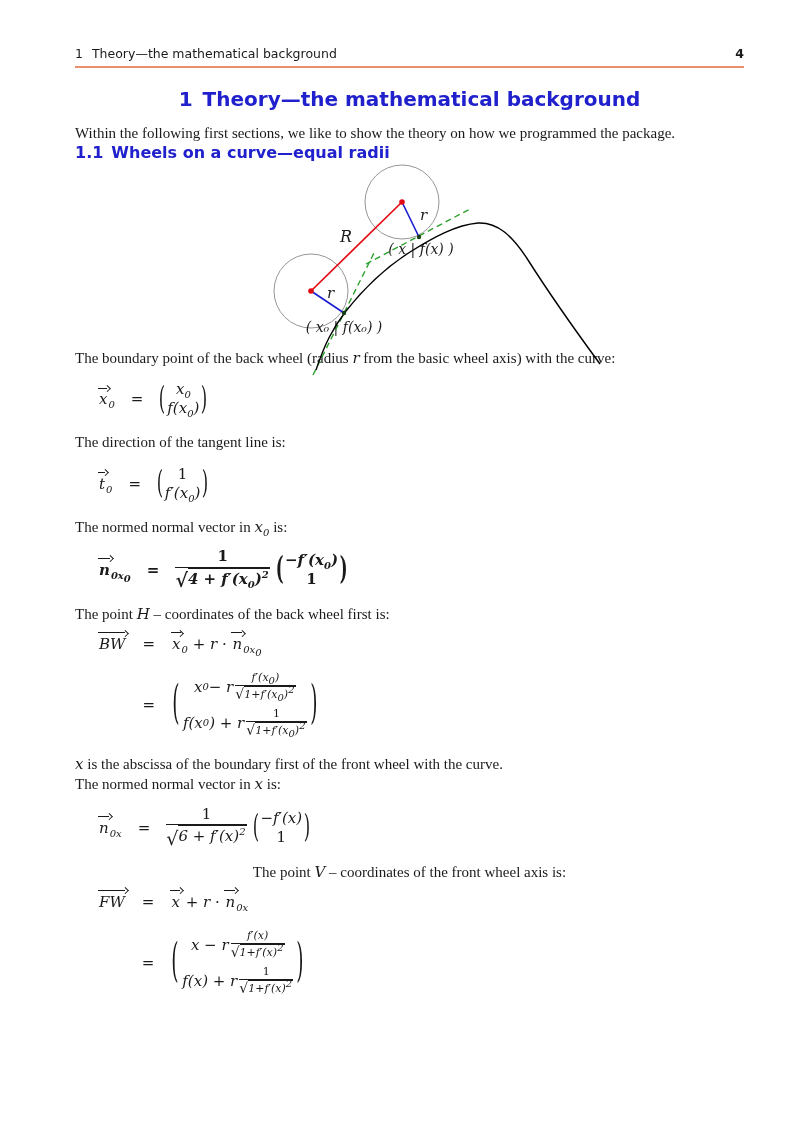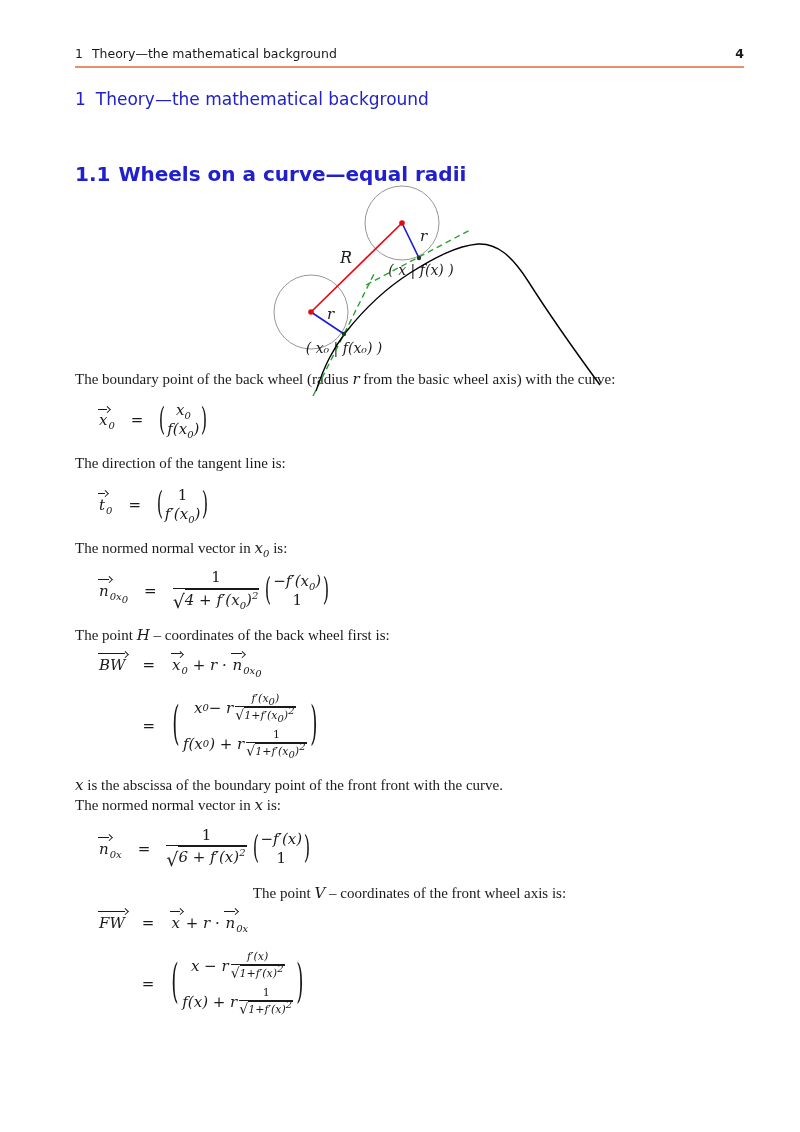--- a/index.html
+++ b/index.html
@@ -6,23 +6,23 @@
   body{width:800px;min-height:1132px;box-sizing:border-box;padding:0 56px 40px 75px;
        font-family:"Liberation Serif",serif;font-size:15px;color:#1a1a1a;position:relative;}
 
   
   .pagehead{display:flex;align-items:baseline;margin-top:46px;padding-bottom:5px;
             border-bottom:2px solid #e8906c;font-family:"DejaVu Sans",sans-serif;font-size:12.5px;}
   .pagehead .num{margin-right:9px;}
   .pagehead .pageno{margin-left:auto;font-weight:bold;}
 
   
-  .sechead{margin-top:22px;font-family:"DejaVu Sans",sans-serif;font-weight:normal;font-size:17px;line-height:18px;}
+  .sechead{margin-top:22px;font-family:"DejaVu Sans",sans-serif;font-weight:bold;font-size:20px;line-height:18px;text-align:center;}
   .sechead .num{margin-right:10px;}
-  .subhead{margin-top:21px;font-family:"DejaVu Sans",sans-serif;font-weight:bold;font-size:20px;line-height:18px;}
+  .subhead{font-family:"DejaVu Sans",sans-serif;font-weight:bold;font-size:16px;line-height:18px;}
   .subhead .num{margin-right:8px;}
 
   .p{margin:14px 0 0 0;line-height:20.5px;}
   .pjust{text-align:justify;}
 
   
   .mvar{font-family:"DejaVu Serif",serif;font-style:italic;}
   sub,sup{font-size:10px;line-height:0;}
 
   
@@ -68,21 +68,21 @@
   <span class="num">1</span>
   <span>Theory—the mathematical background</span>
   <span class="pageno">4</span>
 </div>
 
 <div class="sechead" style="color: rgb(32, 32, 204);">
   <span class="num">1</span><span>Theory—the mathematical background</span>
 </div>
 
 <p class="p pjust" style="margin-top:15px;">
-  <br>
+  <span>Within the following first sections, we like to show the theory on how we programmed the package.</span><br>
 </p>
 
 <div class="subhead" style="color: rgb(32, 32, 204);">
   <span class="num">1.1</span><span>Wheels on a curve—equal radii</span>
 </div>
 
 <div class="figwrap">
   <svg width="356" height="216" viewBox="260 202 356 216" xmlns="http://www.w3.org/2000/svg">
 
     <circle cx="311" cy="334" r="37" fill="none" stroke-width="1" stroke="#969696"></circle>
@@ -140,21 +140,21 @@
       <span><span>f′(x</span><sub>0</sub><span>)</span></span>
     </span>
     <span class="paren pv2">)</span>
   </span>
 </div>
 
 <p class="p">
   <span>The normed normal vector in </span><span class="mvar">x</span><sub class="mvar">0</sub><span> is:</span>
 </p>
 
-<div class="eq" style="margin-top:10px;">
+<div class="eq" style="margin-top:10px;font-weight:bold;">
   <span class="lhs math"><span class="vec">n</span><sub><span>0x</span><sub>0</sub></sub></span>
   <span class="math upright">=</span>
   <span style="display:inline-flex;align-items:center;">
     <span class="frac fmain math">
       <span class="num upright">1</span>
       <span class="den"><span class="sqrt">
             <span class="rad">√</span>
             <span class="rdc"><span>4 + f′(x</span><sub>0</sub><span>)</span><sup>2</sup></span>
           </span></span>
     </span>
@@ -206,21 +206,21 @@
                 <span class="rdc"><span>1+f′(x</span><sub>0</sub><span>)</span><sup>2</sup></span>
               </span></span>
           </span>
         </span>
     </span>
     <span class="paren pv3">)</span>
   </span>
 </div>
 
 <p class="p" style="margin-top:13px;">
-  <span class="mvar">x</span><span> is the abscissa of the boundary point of the front front with the curve.</span><br>
+  <span class="mvar">x</span><span> is the abscissa of the boundary first of the front wheel with the curve.</span><br>
   <span>The normed normal vector in </span><span class="mvar">x</span><span> is:</span>
 </p>
 
 <div class="eq" style="margin-top:10px;">
   <span class="lhs math"><span class="vec">n</span><sub>0x</sub></span>
   <span class="math upright">=</span>
   <span style="display:inline-flex;align-items:center;">
     <span class="frac fmain math">
       <span class="num upright">1</span>
       <span class="den"><span class="sqrt">

